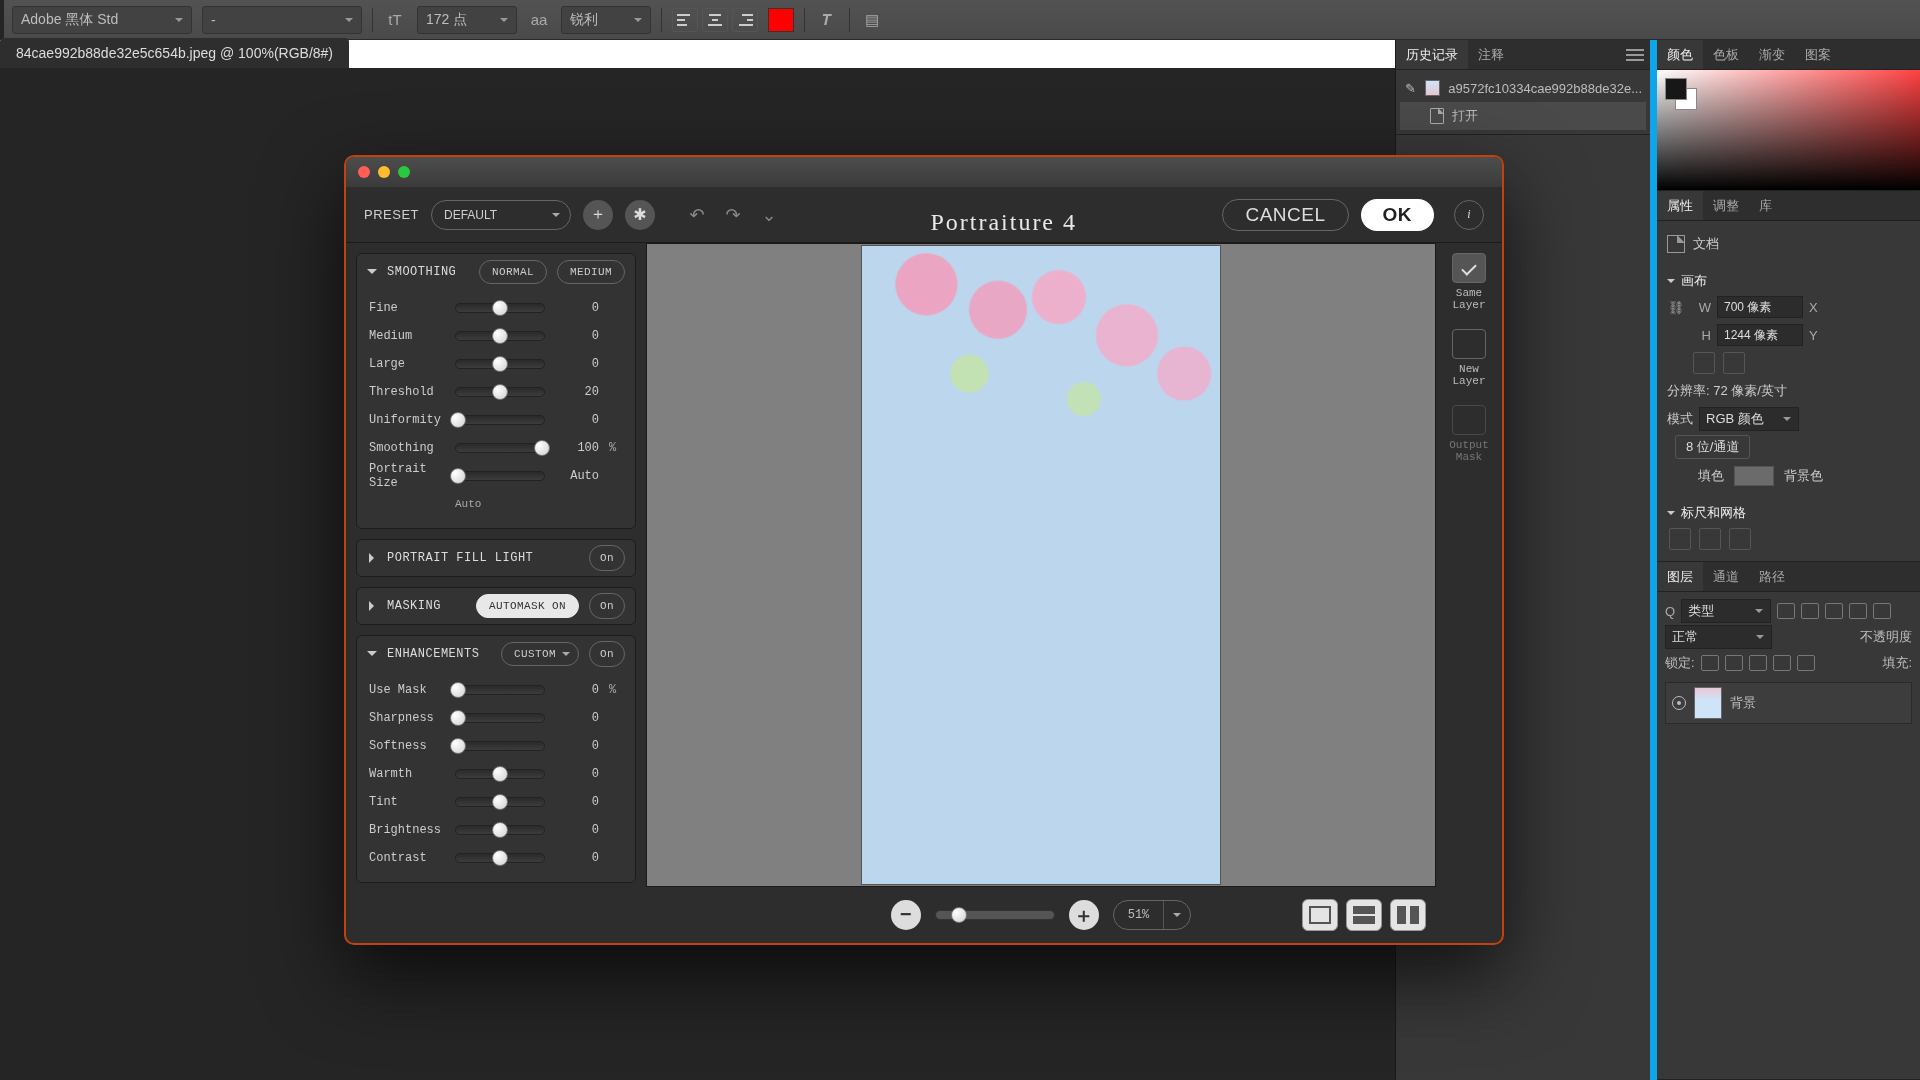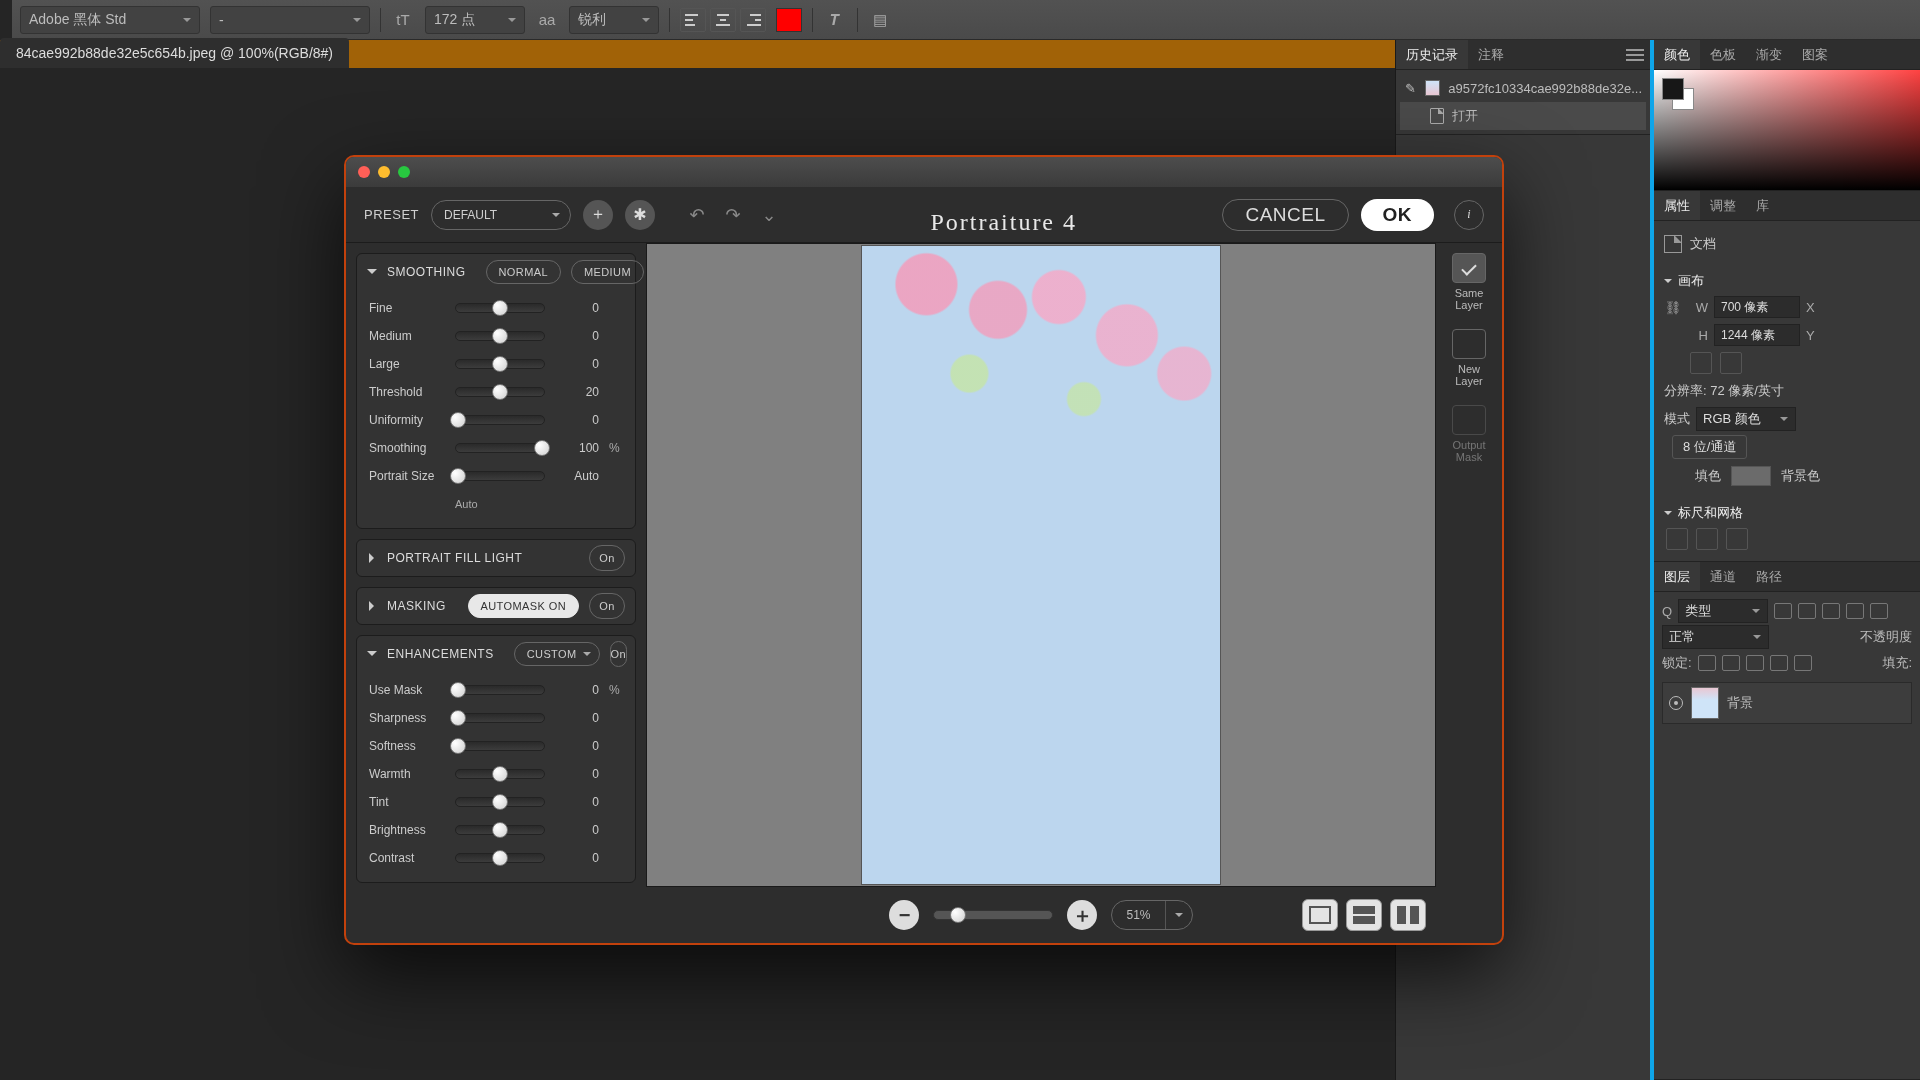--- a/index.html
+++ b/index.html
@@ -19,21 +19,21 @@
   *{box-sizing:border-box;}
   body{
     margin:0;padding:0;width:1920px;height:1080px;overflow:hidden;
     font-family:"Helvetica Neue",Arial,"Microsoft YaHei",sans-serif;
     background:var(--ps-canvas);font-size:12px;color:var(--ps-text);
     position:relative;
   }
 
   
   .ps-options{
-    position:absolute;top:0;left:12px;right:0;height:40px;
+    position:absolute;top:0;left:4px;right:0;height:40px;
     background:linear-gradient(#525252,#4a4a4a);
     border-bottom:1px solid #2a2a2a;
     display:flex;align-items:center;gap:10px;padding:0 8px;font-size:14px;
   }
   .ps-combo{
     background:#424242;border:1px solid #333;border-radius:3px;
     height:28px;display:flex;align-items:center;padding:0 24px 0 8px;
     color:var(--ps-text);position:relative;
   }
   .ps-combo::after{
@@ -48,33 +48,33 @@
   .align-btn span{height:2px;background:#ccc;display:block;}
   .align-btn.l span:nth-child(1){width:80%;} .align-btn.l span:nth-child(2){width:50%;} .align-btn.l span:nth-child(3){width:65%;}
   .align-btn.c span{margin:0 auto;} .align-btn.c span:nth-child(1){width:70%;} .align-btn.c span:nth-child(2){width:40%;} .align-btn.c span:nth-child(3){width:85%;}
   .align-btn.r span{margin-left:auto;} .align-btn.r span:nth-child(1){width:70%;} .align-btn.r span:nth-child(2){width:40%;} .align-btn.r span:nth-child(3){width:85%;}
   .color-swatch{width:26px;height:24px;background:#ff0000;border:1px solid #333;}
   .sep{width:1px;height:24px;background:#333;}
 
   
   .ps-tabbar{
     position:absolute;top:40px;left:0;right:0;height:28px;
-    background:#a16207;display:flex;align-items:flex-end;padding-left:0;
+    background:#ffffff;display:flex;align-items:flex-end;padding-left:0;
   }
   .ps-tab{
     background:#2e2e2e;color:#ddd;height:30px;padding:0 16px;
     display:flex;align-items:center;border-top-left-radius:4px;border-top-right-radius:4px;
     font-size:14px;
   }
 
   
   .ps-right{
     position:absolute;top:40px;right:0;width:270px;bottom:0;
     display:flex;flex-direction:column;background:var(--ps-panel);
-    border-left:4px solid #0ea5e9;
+    border-left:7px solid #0ea5e9;
   }
   .ps-right2{
     position:absolute;top:40px;right:270px;width:255px;bottom:0;
     background:var(--ps-panel);border-left:1px solid #1a1a1a;
     display:flex;flex-direction:column;
   }
   .ps-panel{border-bottom:1px solid #222;}
   .ps-tabs{
     display:flex;align-items:center;height:30px;background:var(--ps-panel-dark);
     font-size:13px;gap:0;border-bottom:1px solid #222;padding-right:6px;
@@ -177,21 +177,21 @@
   }
   .btn{
     height:32px;border-radius:16px;padding:0 22px;display:flex;align-items:center;justify-content:center;
     font-size:19px;letter-spacing:.5px;
   }
   .btn.cancel{border:1px solid #666;color:#ddd;background:transparent;}
   .btn.ok{background:#fff;color:#222;font-weight:600;}
   .info-btn{width:30px;height:30px;border-radius:50%;border:1px solid #666;display:flex;align-items:center;justify-content:center;font-style:italic;font-family:Georgia,serif;color:#ddd;margin-left:8px;}
 
   
-  .plugin-body{position:absolute;top:86px;left:0;right:0;bottom:0;display:flex;}
+  .plugin-body{position:absolute;top:86px;left:0;right:0;bottom:0;display:flex;font-family:Liberation Mono, monospace;}
   .side{
     width:300px;padding:10px;display:flex;flex-direction:column;gap:10px;
     overflow:hidden;
   }
   .panel{
     background:var(--plugin-panel);border:1px solid var(--plugin-border);border-radius:6px;
   }
   .panel-head{
     height:36px;display:flex;align-items:center;gap:10px;padding:0 10px;
     color:#dcdcdc;font-size:12px;letter-spacing:.5px;

